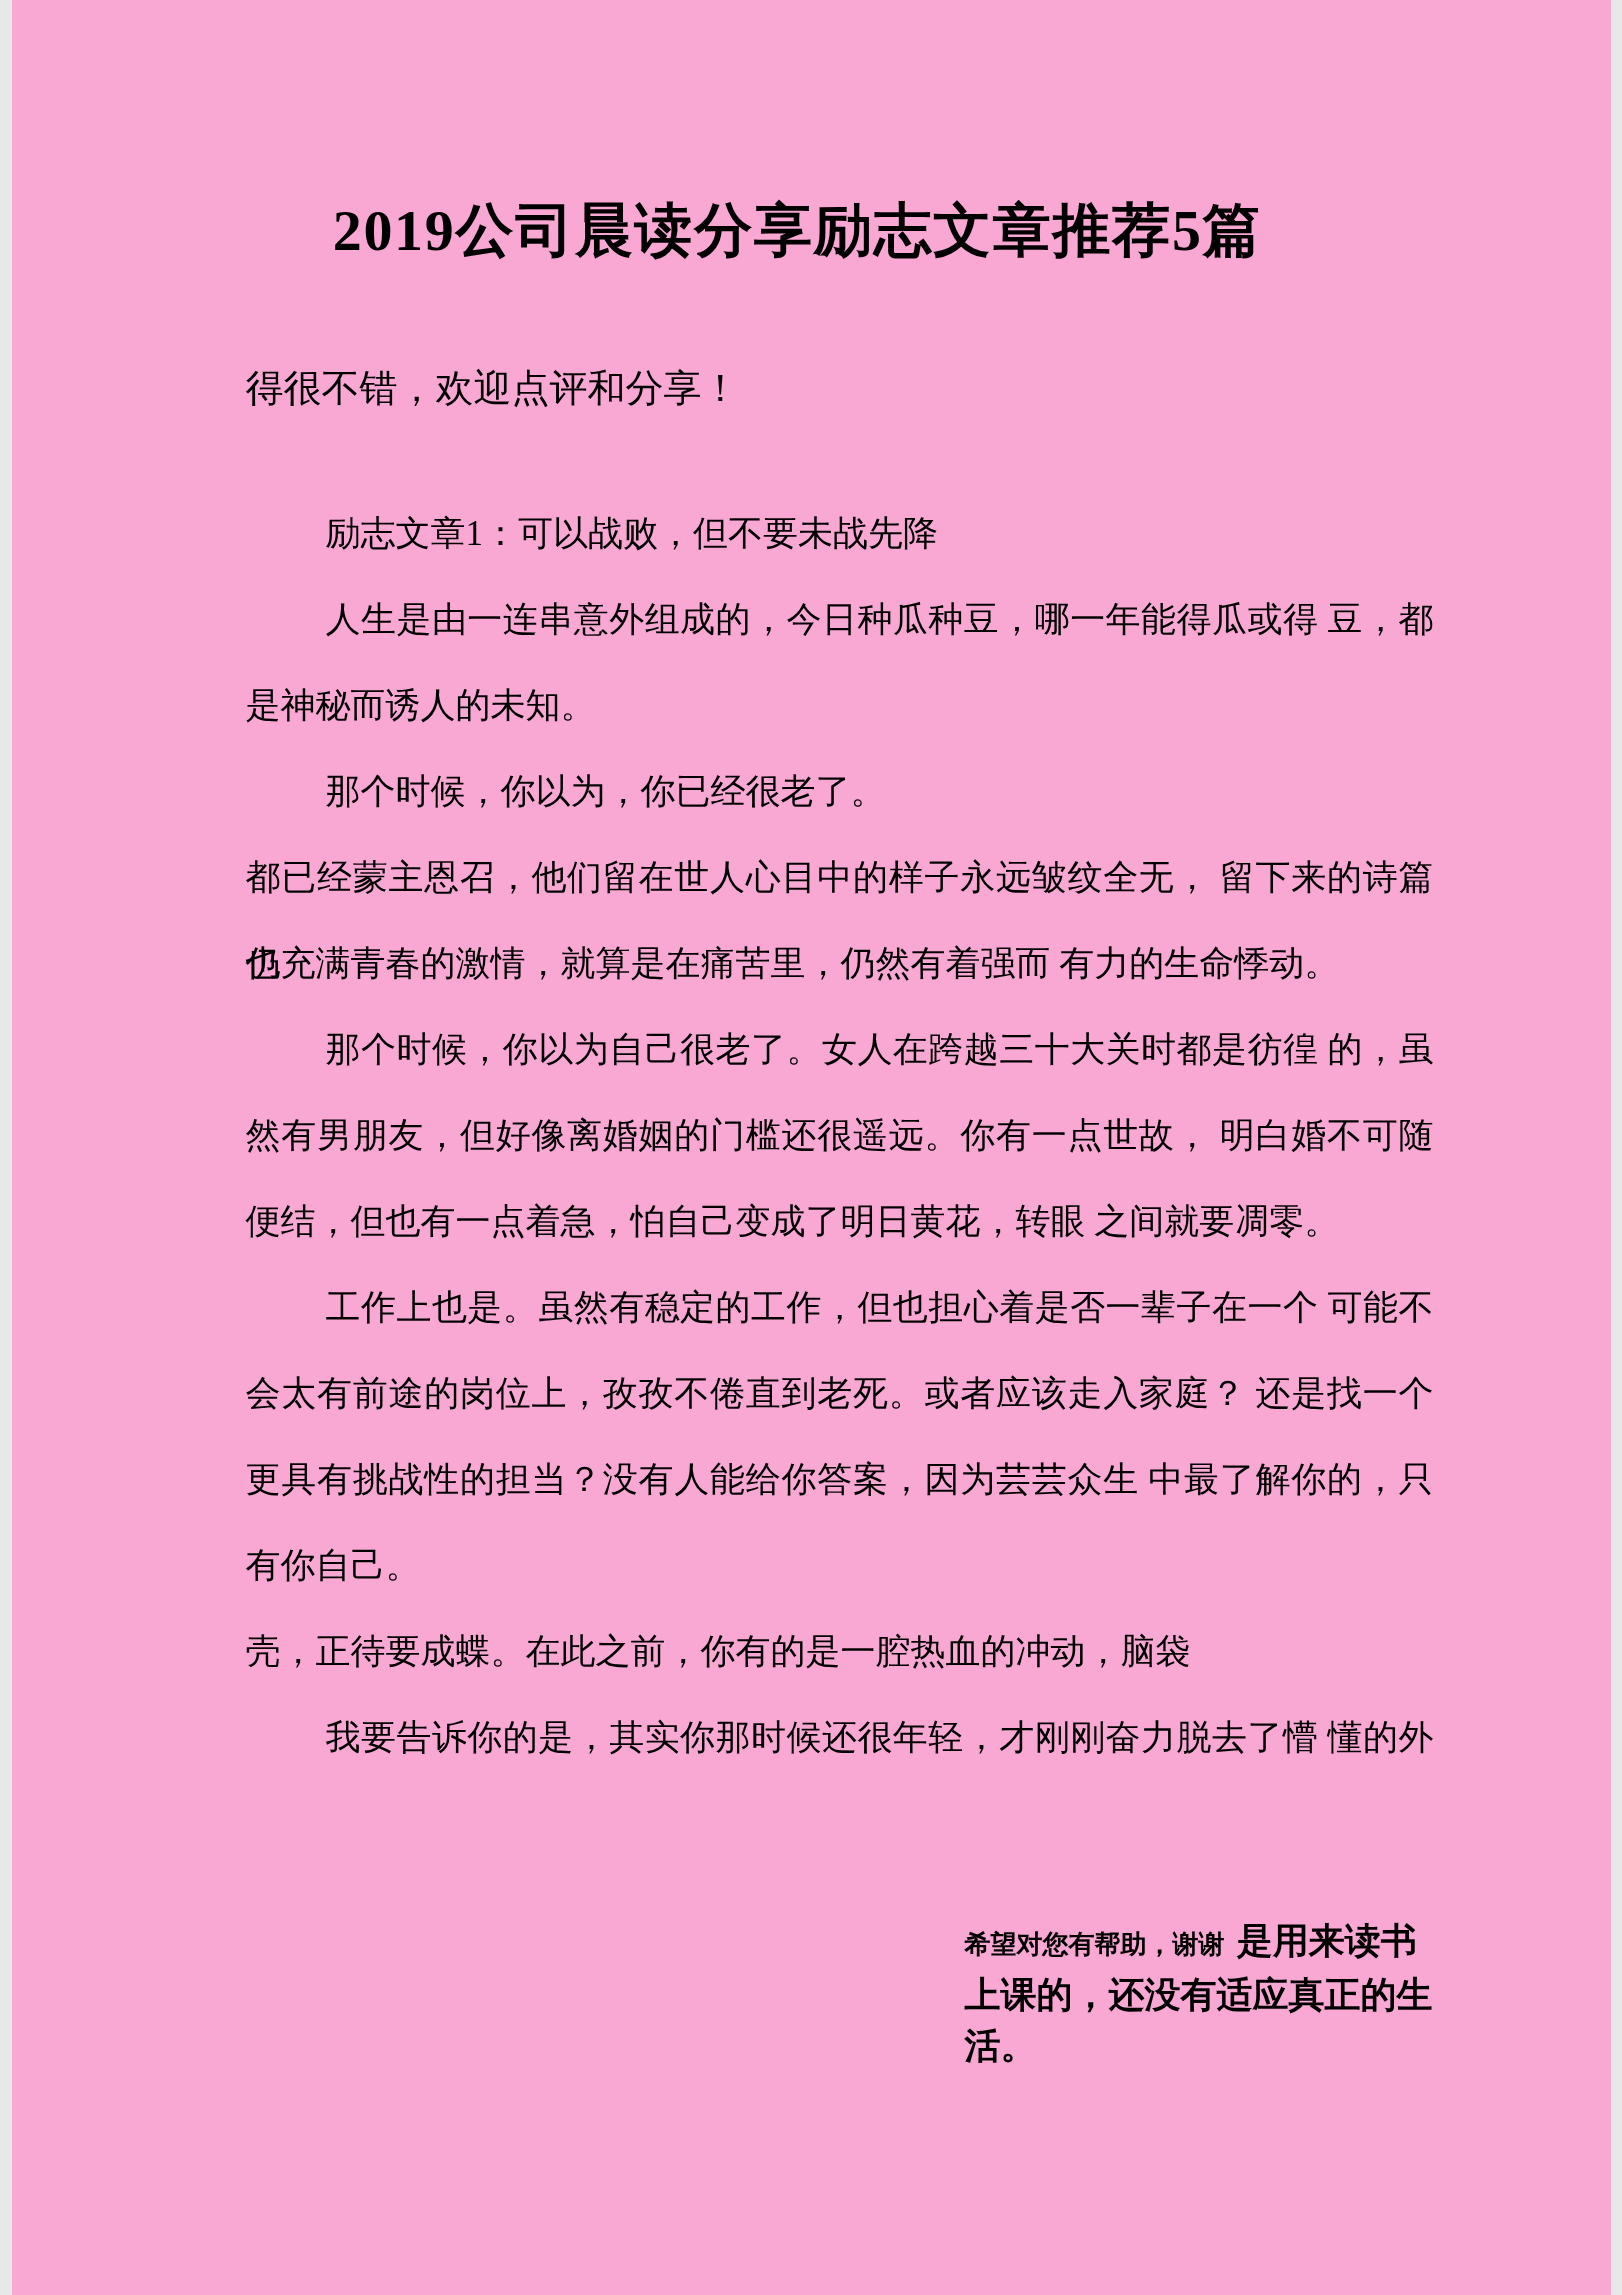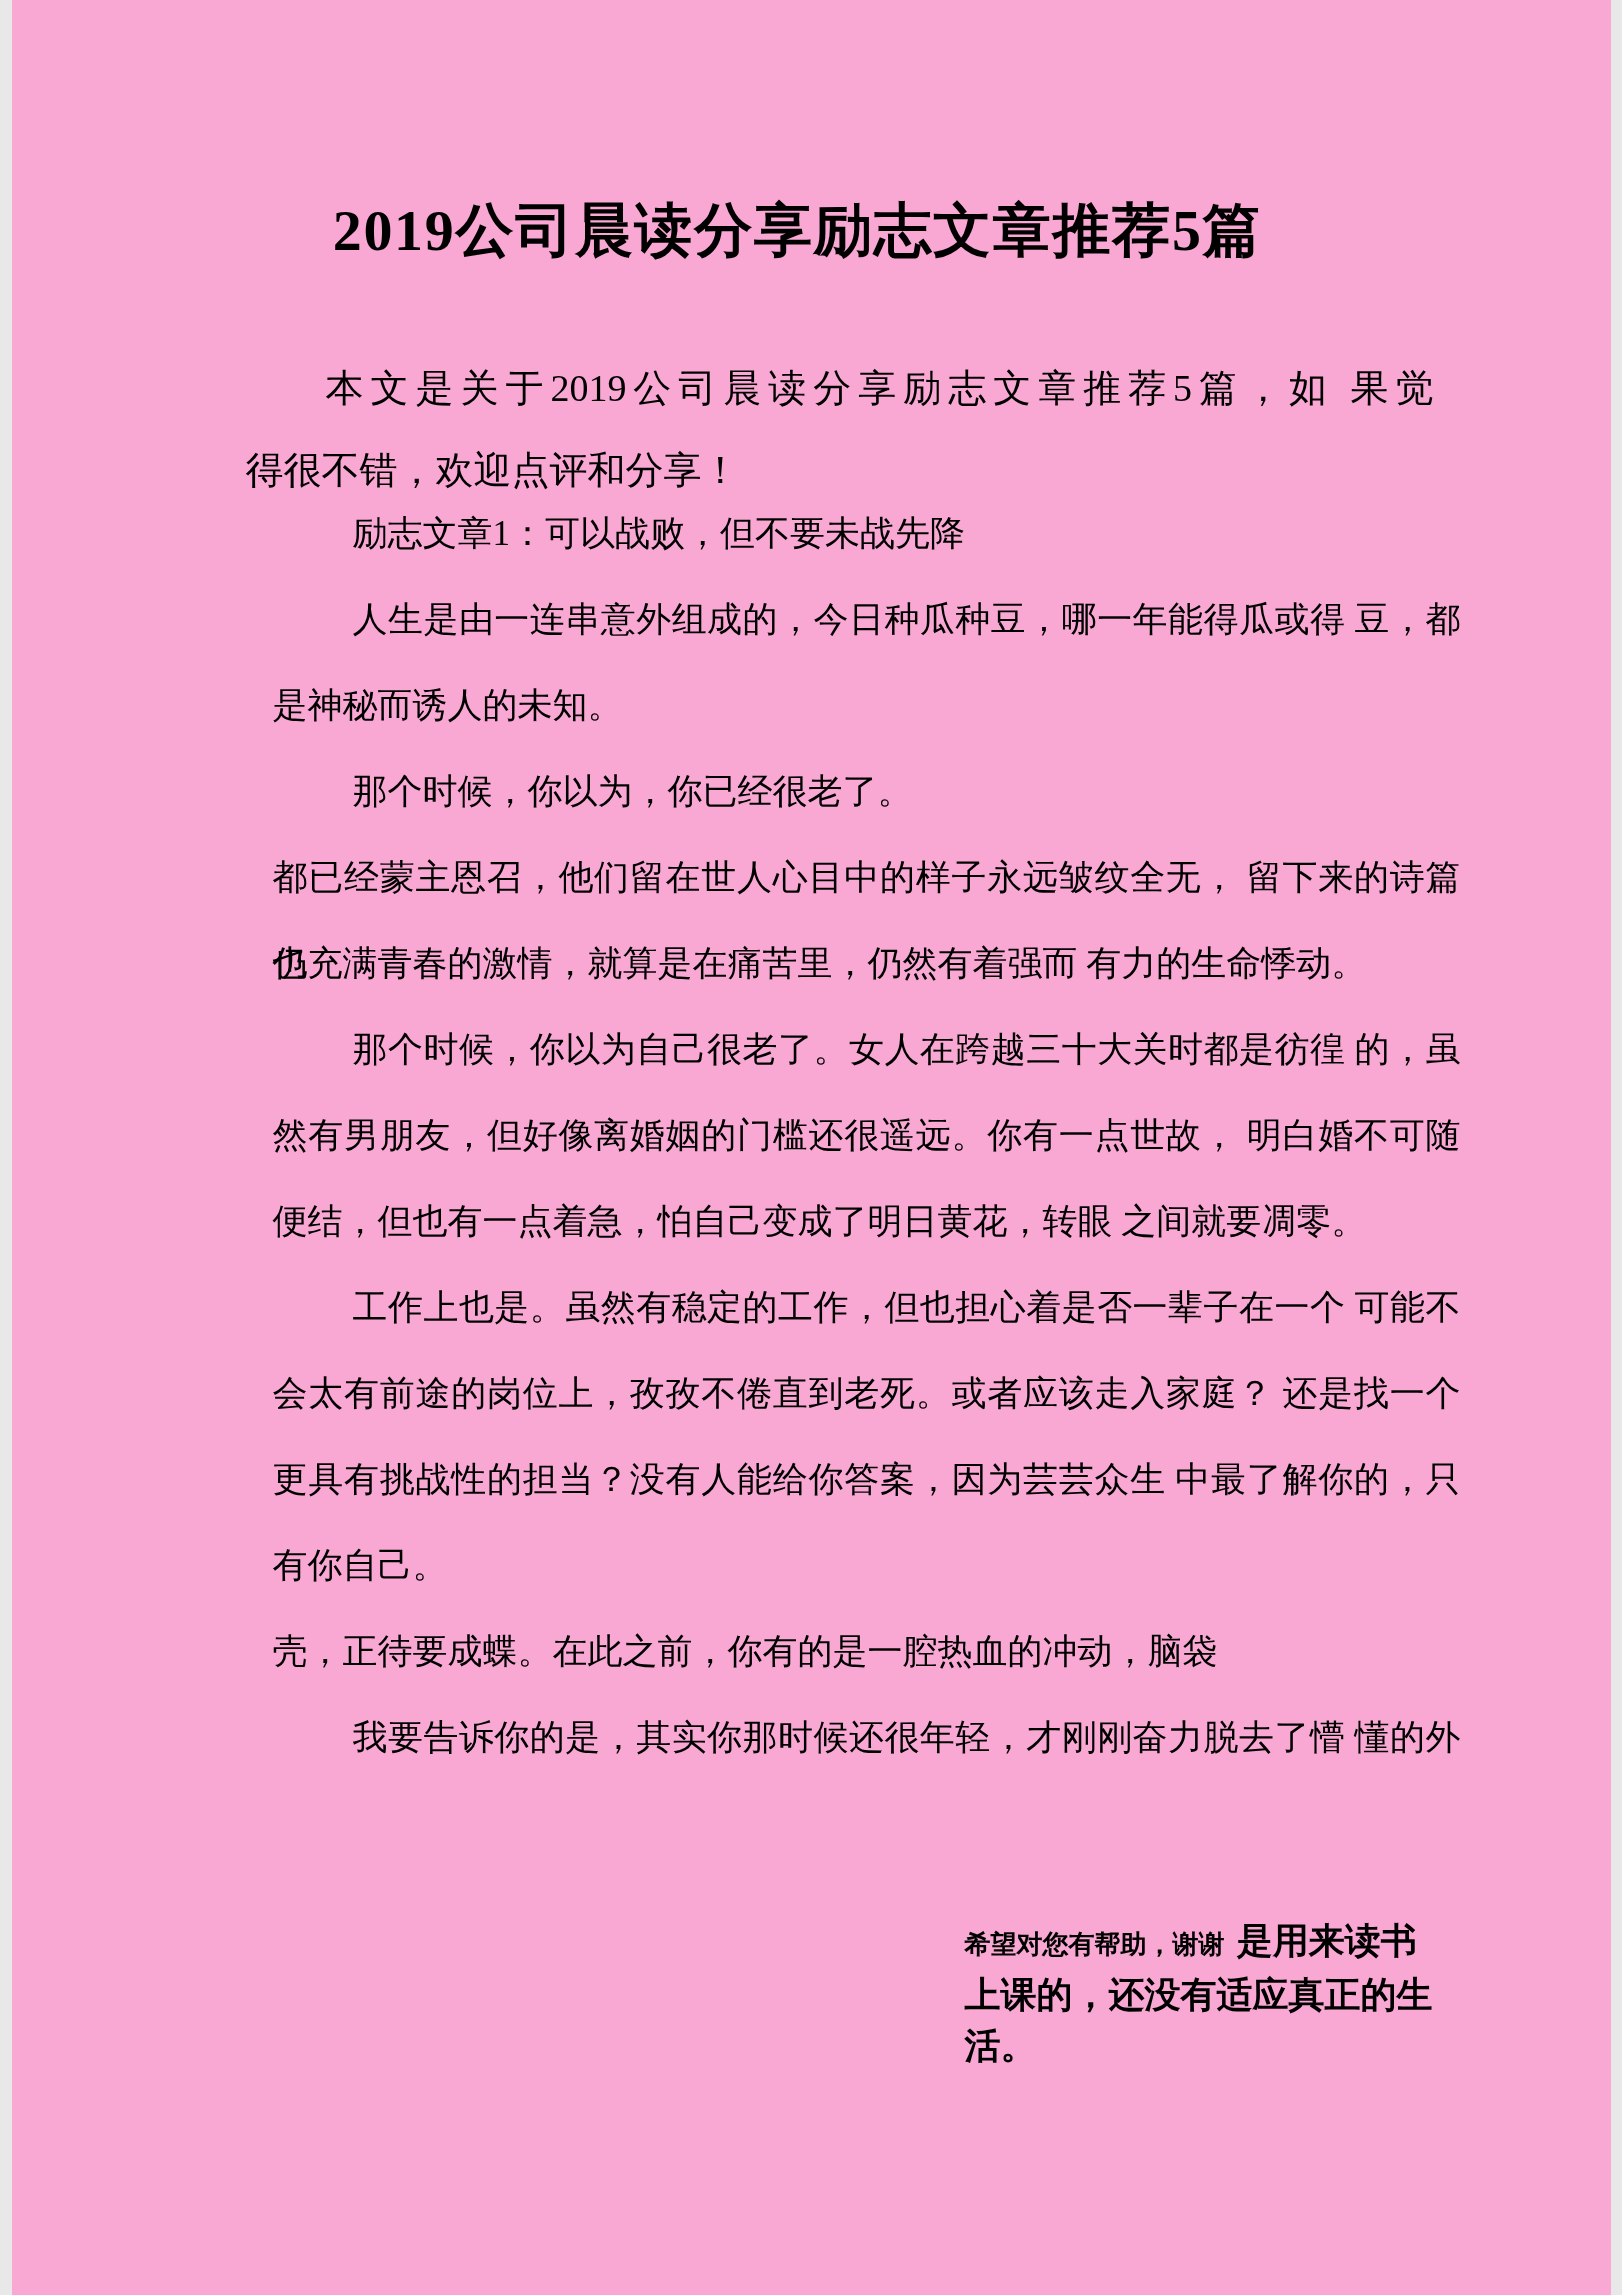--- a/index.html
+++ b/index.html
@@ -34,21 +34,20 @@
     width: 1188px;
     font-size: 38px;
   }
   .intro .line { height: 82px; line-height: 82px; }
   .body-text {
     position: absolute;
     top: 491px;
     left: 234px;
     width: 1188px;
     font-size: 35px;
-    margin-left: 27px;
   }
   .body-text .line { height: 86px; line-height: 86px; }
   .indent { text-indent: 80px; }
   .full {
     text-align: justify;
     text-align-last: justify;
   }
   .footer-note {
     position: absolute;
     left: 953px;
@@ -65,21 +64,20 @@
   }
 </style>
 </head>
 <body>
 
 <div class="page">
 
   <h1 class="doc-title">2019公司晨读分享励志文章推荐5篇</h1>
 
   <div class="intro">
-    <div class="line indent full">本文是关于2019公司晨读分享励志文章推荐5篇，如 果觉</div>
     <div class="line">得很不错，欢迎点评和分享！</div>
   </div>
 
   <div class="body-text">
     <div class="line indent">励志文章1：可以战败，但不要未战先降</div>
     <div class="line indent full">人生是由一连串意外组成的，今日种瓜种豆，哪一年能得瓜或得 豆，都</div>
     <div class="line">是神秘而诱人的未知。</div>
     <div class="line indent">那个时候，你以为，你已经很老了。</div>
     <div class="line full">都已经蒙主恩召，他们留在世人心目中的样子永远皱纹全无， 留下来的诗篇也</div>
     <div class="line">仍充满青春的激情，就算是在痛苦里，仍然有着强而 有力的生命悸动。</div>

